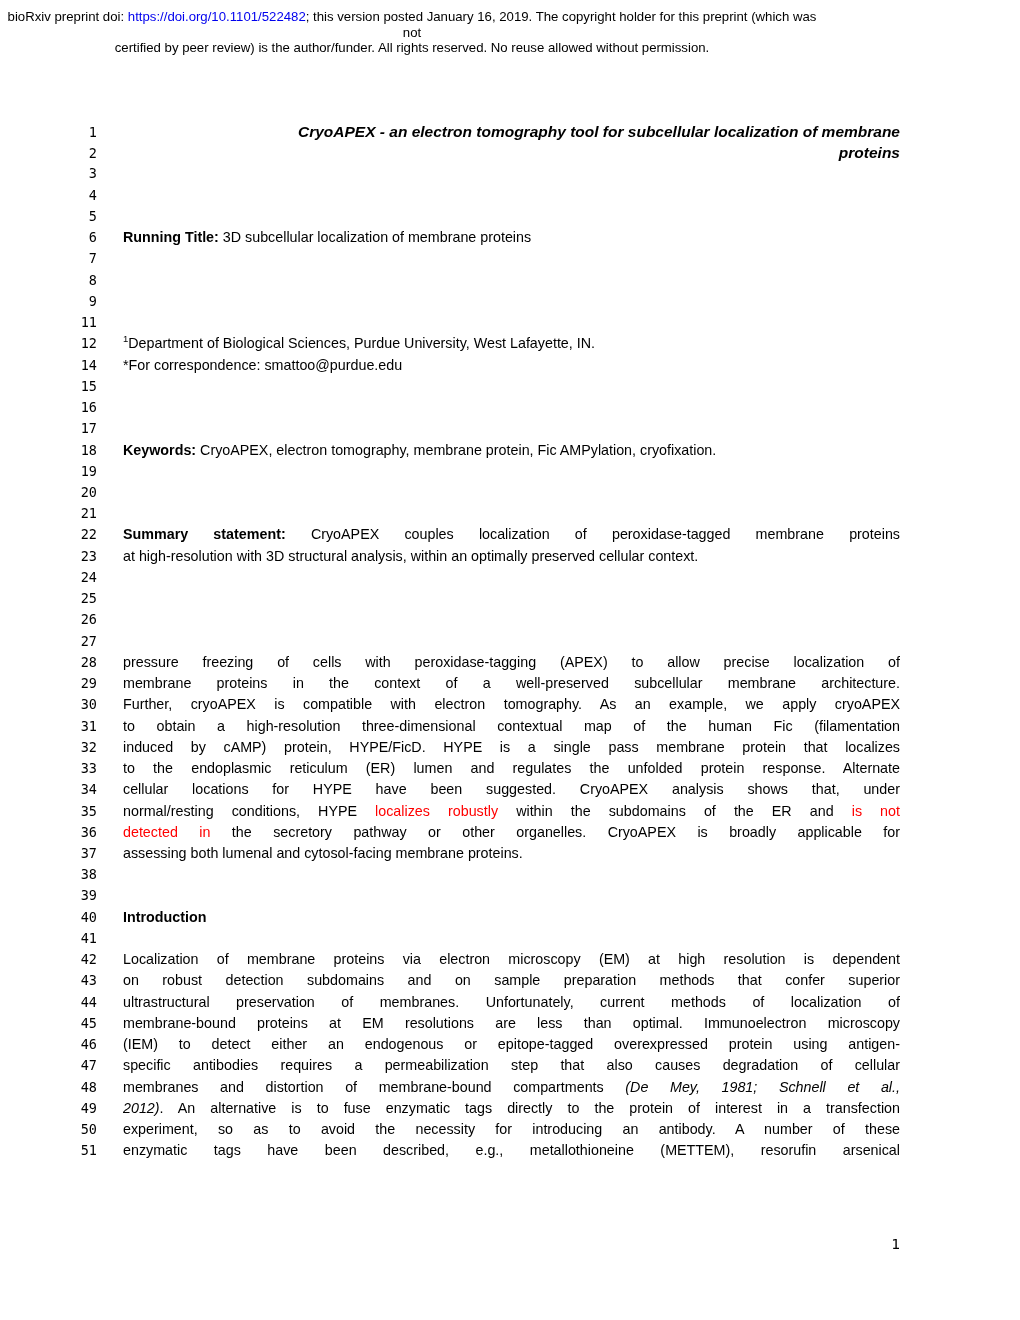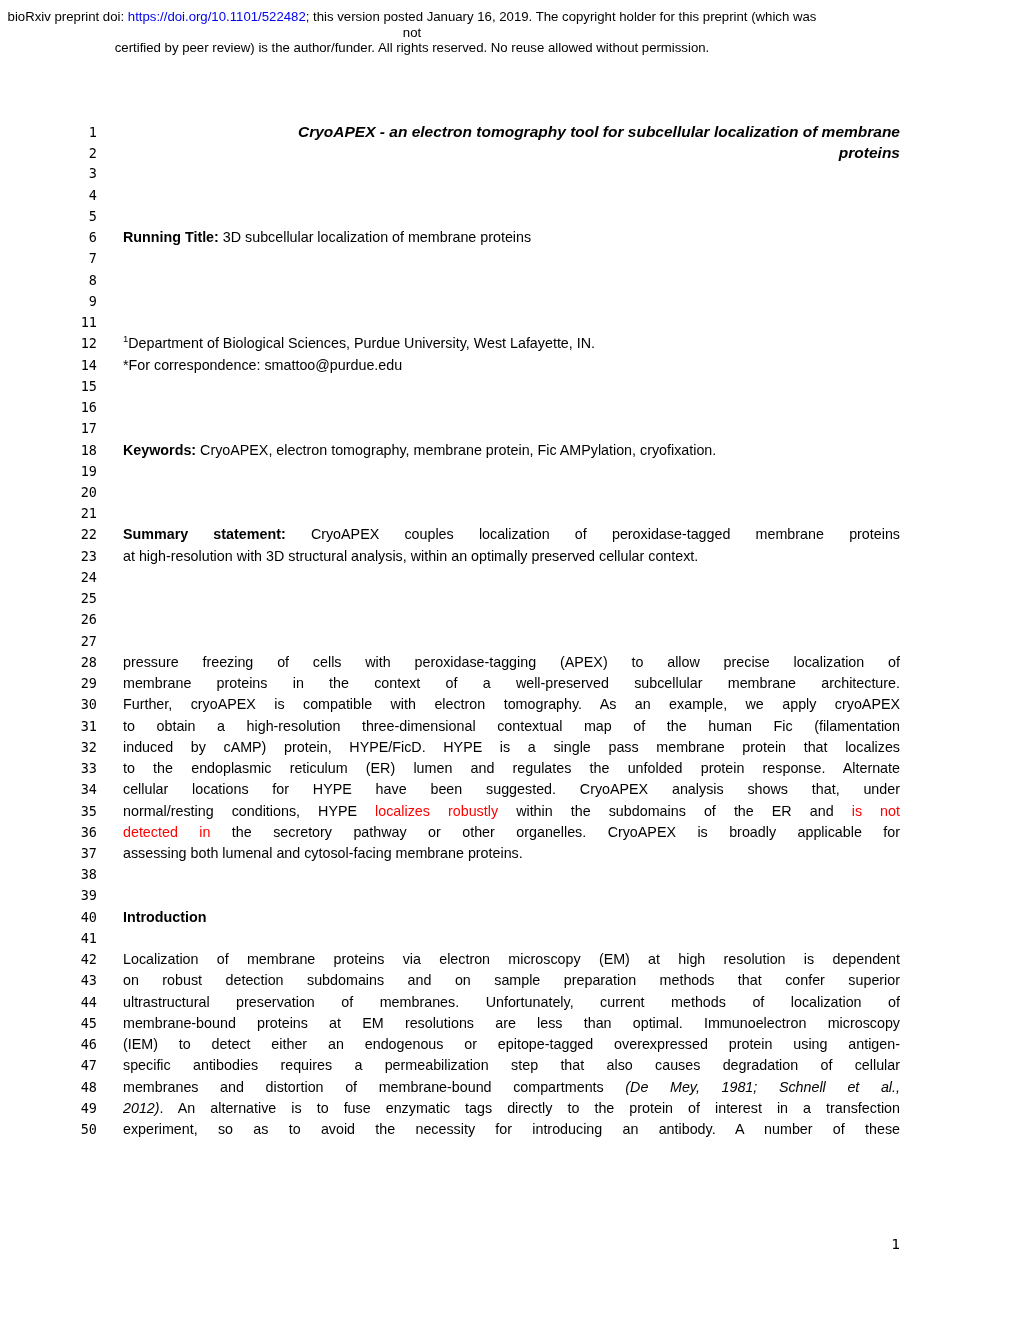--- a/index.html
+++ b/index.html
@@ -229,15 +229,19 @@
       <div class="line-text j"><span>membranes and distortion of membrane-bound compartments </span><span class="i">(De Mey, 1981; Schnell et al.,</span></div>
     </div>
     <div class="line-row">
       <span class="line-num">49</span>
       <div class="line-text j"><span class="i">2012)</span><span>. An alternative is to fuse enzymatic tags directly to the protein of interest in a transfection</span></div>
     </div>
     <div class="line-row">
       <span class="line-num">50</span>
       <div class="line-text j"><span>experiment, so as to avoid the necessity for introducing an antibody. A number of these</span></div>
     </div>
+    <div class="line-row">
+      <span class="line-num">51</span>
+      <div class="line-text j"><span>enzymatic tags have been described, e.g., metallothioneine (METTEM), resorufin arsenical</span></div>
+    </div>
   </div>
 
 <div class="pagenum">1</div>
 
 </body></html>

